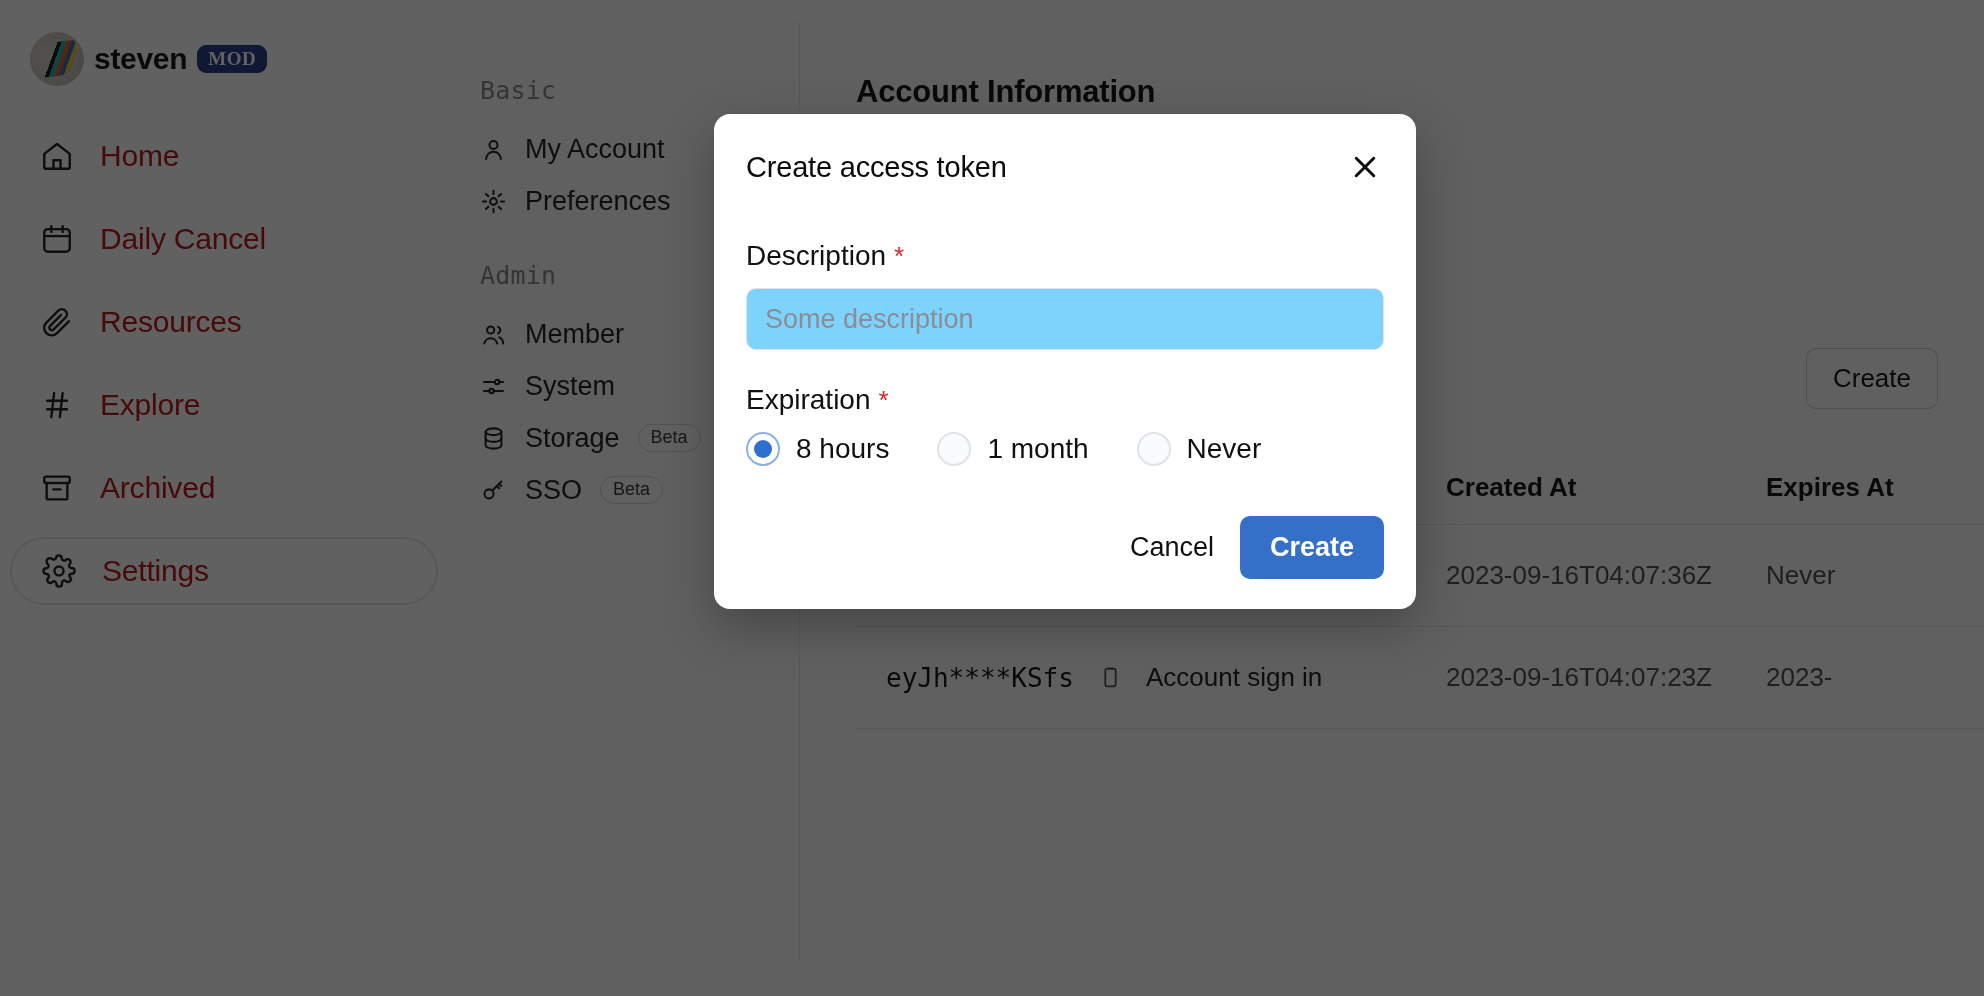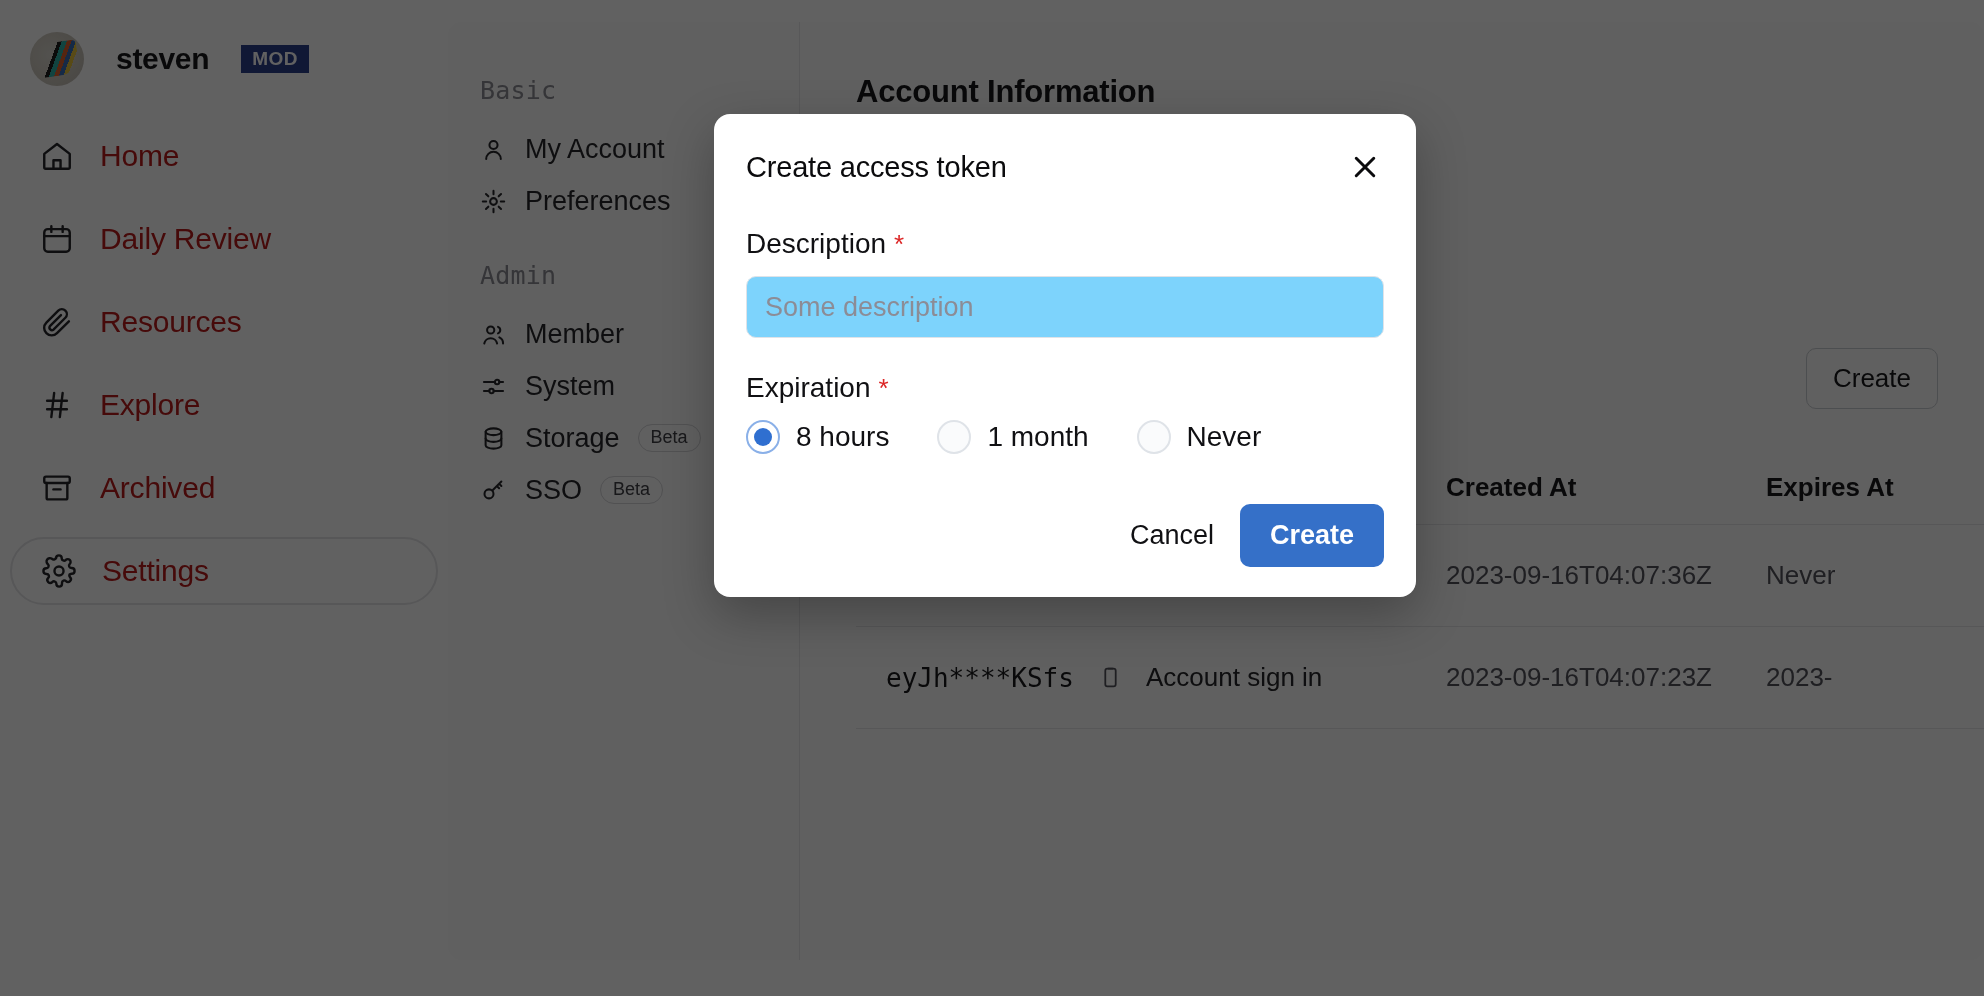--- a/index.html
+++ b/index.html
@@ -19,21 +19,21 @@
 
   
   .nav-rail {
     width: 448px;
     flex: 0 0 448px;
     padding: 28px 0 0 0;
     background: #ffffff;
   }
   .user-row {
     display: flex; align-items: center;
-    gap: 32px;
+    gap: 10px;
     padding: 0 0 0 30px;
     height: 62px;
   }
   .avatar {
     width: 54px; height: 54px; border-radius: 50%;
     background: radial-gradient(circle at 38% 42%, #d9d6cf 0%, #cfcac0 45%, #bdb8ae 100%);
     position: relative; overflow: hidden;
     flex: 0 0 54px;
   }
   .avatar .feather {
@@ -49,23 +49,24 @@
     transform: rotate(-8deg);
   }
   .user-name {
     font-size: 30px; font-weight: 700; color: #18181b; letter-spacing: -0.3px;
   }
   .mod-badge {
     background: #2b3f8c;
     color: #ffffff;
     font-size: 19px; font-weight: 700;
     padding: 3px 11px 4px;
-    border-radius: 0;
+    border-radius: 9px;
     letter-spacing: 0.5px;
     line-height: 1.15;
+    font-family: Liberation Serif, serif;
   }
 
   .nav-list { margin-top: 32px; }
   .nav-item {
     display: flex; align-items: center;
     gap: 26px;
     height: 68px;
     padding: 0 30px;
     margin: 0 10px 15px 10px;
     border-radius: 999px;
@@ -172,21 +173,21 @@
     left: 714px; top: 114px;
     width: 702px;
     background: #ffffff;
     border-radius: 16px;
     box-shadow: 0 18px 50px rgba(0,0,0,0.28);
     z-index: 60;
     padding: 34px 32px 30px 32px;
   }
   .modal-head {
     display: flex; align-items: center; justify-content: space-between;
-    margin-bottom: 42px;
+    margin-bottom: 54px;
   }
   .modal-title { font-size: 29px; color: #0b0b0d; letter-spacing: -0.2px; }
   .close-btn {
     background: none; border: none; cursor: pointer;
     width: 38px; height: 38px; display: flex; align-items: center; justify-content: center;
     padding: 0;
   }
   .field-label {
     font-size: 28px; color: #101013; margin-bottom: 16px;
     display: flex; align-items: baseline; gap: 8px;
@@ -258,21 +259,21 @@
           <path d="M9.5 21v-6h5v6"></path>
         </svg>
         <span class="label">Home</span>
       </div>
 
       <div class="nav-item">
         <svg class="nav-icon" viewBox="0 0 24 24" fill="none" stroke="#27272a" stroke-width="1.7" stroke-linecap="round" stroke-linejoin="round">
           <rect x="3" y="5" width="18" height="16" rx="2.5"></rect>
           <path d="M3 10h18M8 3v4M16 3v4"></path>
         </svg>
-        <span class="label">Daily Review</span>
+        <span class="label">Daily Cancel</span>
       </div>
 
       <div class="nav-item">
         <svg class="nav-icon" viewBox="0 0 24 24" fill="none" stroke="#27272a" stroke-width="1.7" stroke-linecap="round" stroke-linejoin="round">
           <path d="M20.4 11.5 12 19.9a5.3 5.3 0 0 1-7.5-7.5l8.4-8.4a3.5 3.5 0 0 1 5 5l-8.4 8.4a1.8 1.8 0 0 1-2.5-2.5l7.8-7.8"></path>
         </svg>
         <span class="label">Resources</span>
       </div>
 
       <div class="nav-item">

